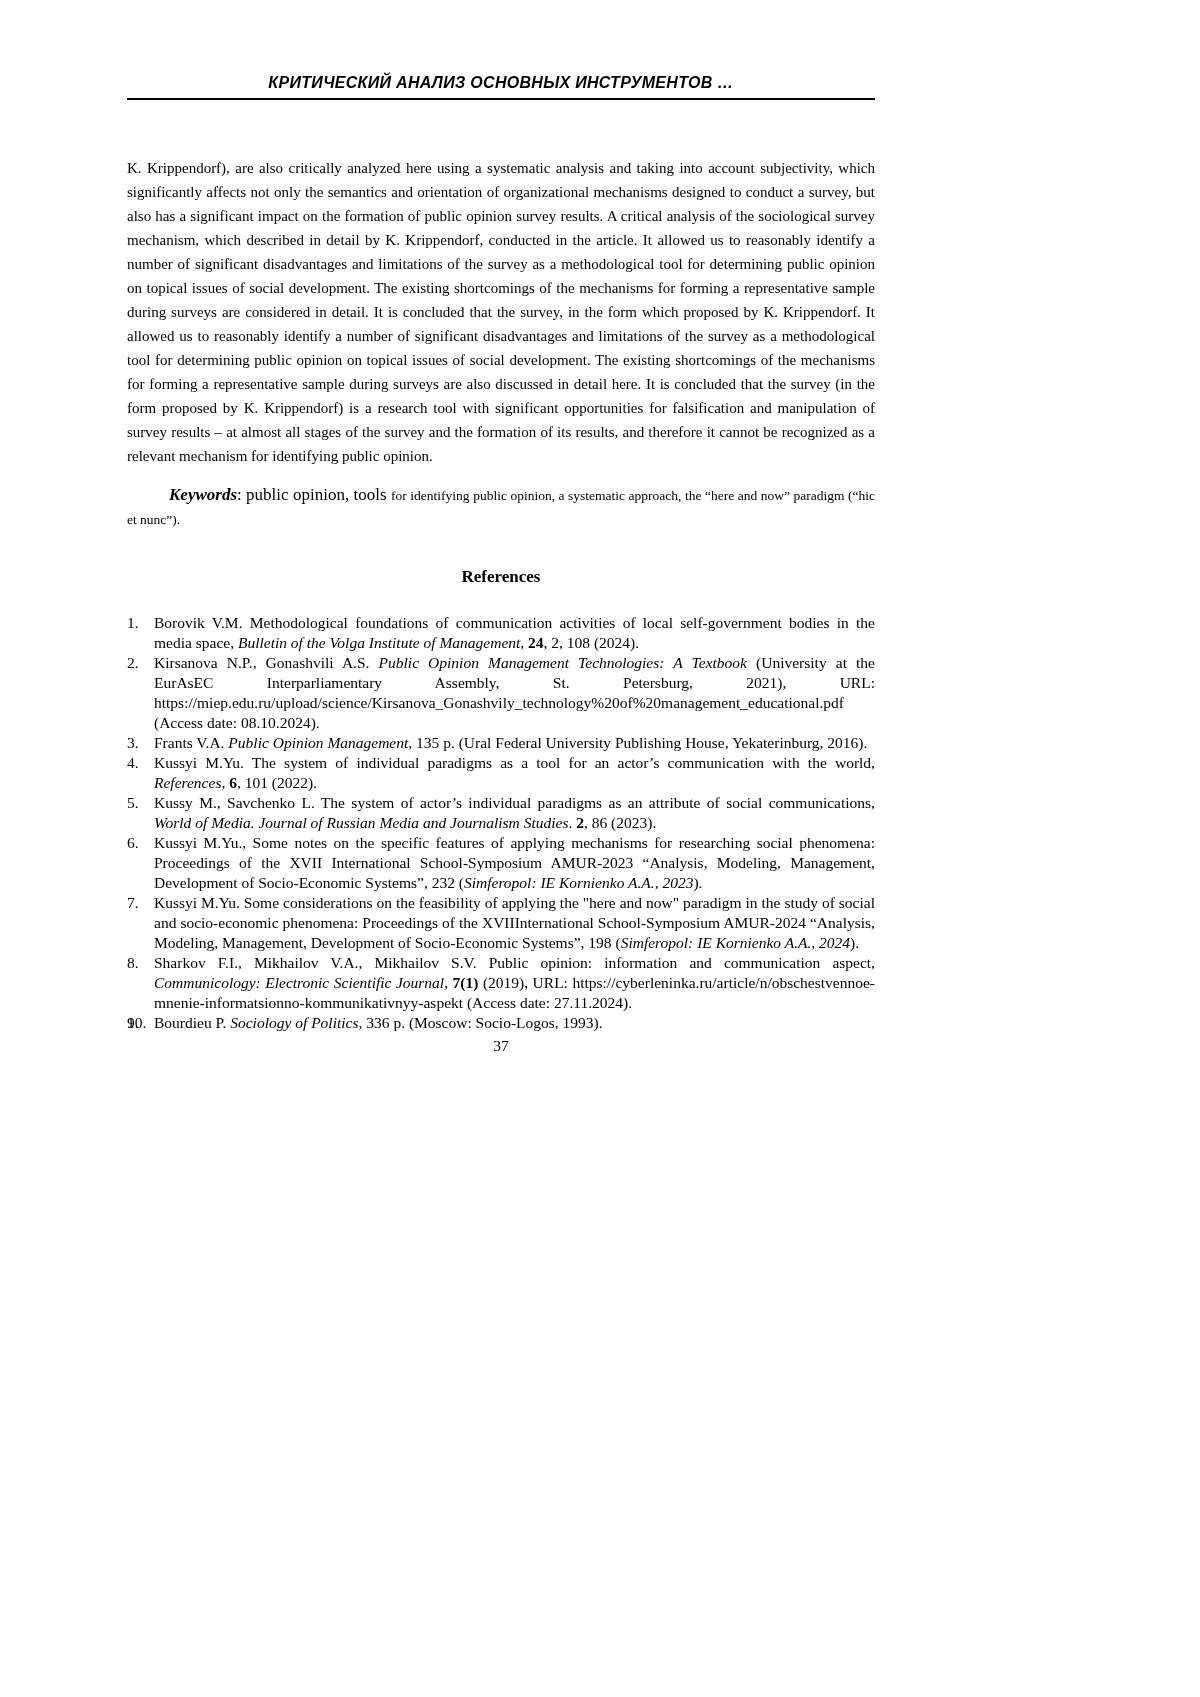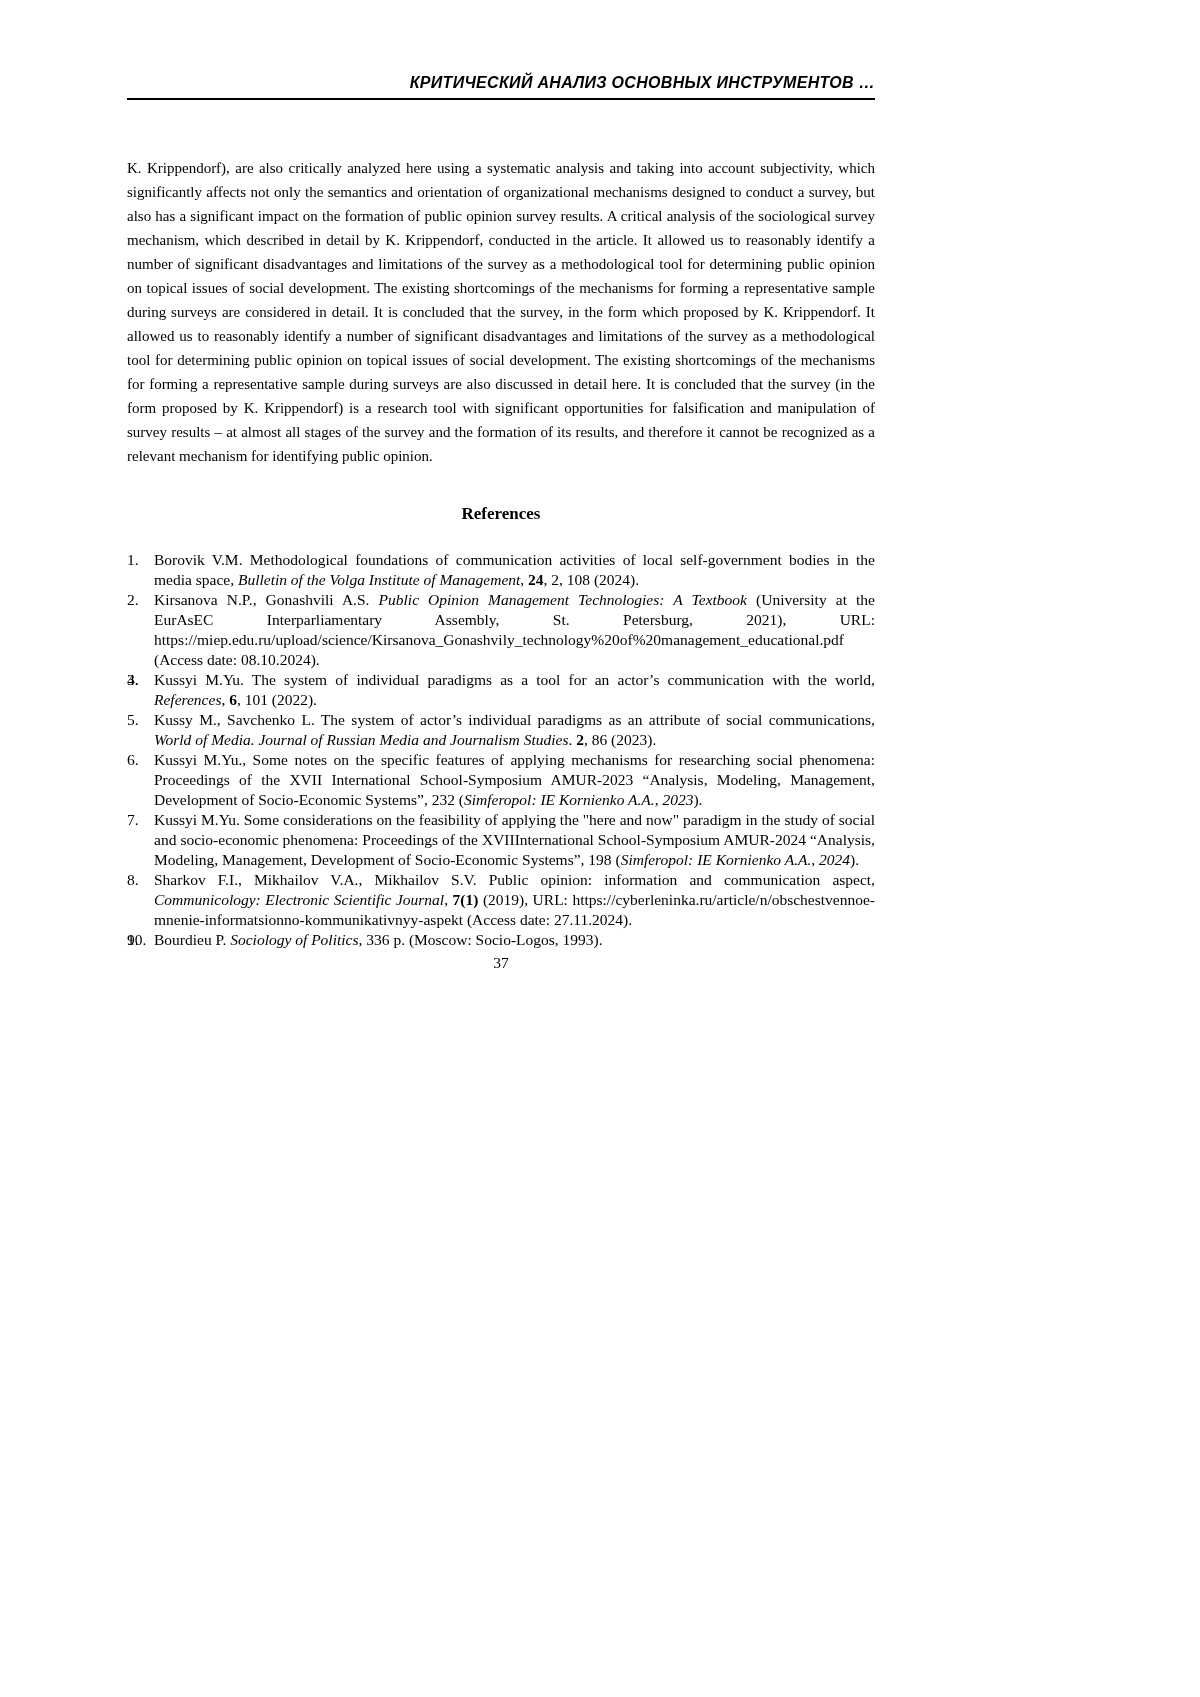--- a/index.html
+++ b/index.html
@@ -4,21 +4,21 @@
 <title>Journal Page 37</title>
 <style>
   *{box-sizing:border-box;}
   html,body{margin:0;padding:0;}
   body{
     width:1200px;height:1697px;background:#ffffff;color:#000000;
     font-family:"Liberation Serif", serif;position:relative;overflow:hidden;
   }
   .content{position:absolute;left:127px;top:0;width:748px;}
   .running-header{
-    padding-top:74px;padding-bottom:6px;border-bottom:2px solid #000;text-align:right;
+    padding-top:74px;padding-bottom:6px;border-bottom:2px solid #000;text-align:center;
   }
   .running-title{
     font-family:"Liberation Sans", sans-serif;font-weight:700;font-style:italic;
     font-size:16px;letter-spacing:0.3px;
   }
   .abstract{
     margin:56px 0 15px 0;font-size:15px;line-height:24px;text-align:justify;
   }
   .keywords{
     margin:2px 0 0 0;font-size:17px;line-height:23px;text-align:justify;text-indent:42px;
@@ -45,27 +45,28 @@
 <body>
 
 <div class="content">
 
   <header class="running-header">
     <div class="running-title">КРИТИЧЕСКИЙ АНАЛИЗ ОСНОВНЫХ ИНСТРУМЕНТОВ …</div>
   </header>
 
   <p class="abstract">K. Krippendorf), are also critically analyzed here using a systematic analysis and taking into account subjectivity, which significantly affects not only the semantics and orientation of organizational mechanisms designed to conduct a survey, but also has a significant impact on the formation of public opinion survey results. A critical analysis of the sociological survey mechanism, which described in detail by K. Krippendorf, conducted in the article. It allowed us to reasonably identify a number of significant disadvantages and limitations of the survey as a methodological tool for determining public opinion on topical issues of social development. The existing shortcomings of the mechanisms for forming a representative sample during surveys are considered in detail. It is concluded that the survey, in the form which proposed by K. Krippendorf. It allowed us to reasonably identify a number of significant disadvantages and limitations of the survey as a methodological tool for determining public opinion on topical issues of social development. The existing shortcomings of the mechanisms for forming a representative sample during surveys are also discussed in detail here. It is concluded that the survey (in the form proposed by K. Krippendorf) is a research tool with significant opportunities for falsification and manipulation of survey results – at almost all stages of the survey and the formation of its results, and therefore it cannot be recognized as a relevant mechanism for identifying public opinion.</p>
 
+  <p class="keywords"><span class="kw-label">Keywords</span><span class="kw-lead">: public opinion, tools </span><span class="kw-rest">for identifying public opinion, a systematic approach, the “here and now” paradigm (“hic et nunc”).</span></p>
 
   <h2 class="refs-heading">References</h2>
 
   <ol class="refs">
       <li><span class="ref-num">1.</span><span class="ref-body"><span>Borovik V.M. Methodological foundations of communication activities of local self-government bodies in the media space, </span><span class="seg-italic">Bulletin of the Volga Institute of Management</span><span>, </span><span class="seg-bold">24</span><span>, 2, 108 (2024).</span></span></li>
       <li><span class="ref-num">2.</span><span class="ref-body"><span>Kirsanova N.P., Gonashvili A.S. </span><span class="seg-italic">Public Opinion Management Technologies: A Textbook</span><span> (University at the EurAsEC Interparliamentary Assembly, St. Petersburg, 2021), URL: https://miep.edu.ru/upload/science/Kirsanova_Gonashvily_technology%20of%20management_educational.pdf (Access date: 08.10.2024).</span></span></li>
-      <li><span class="ref-num">3.</span></li>
+      <li><span class="ref-num">3.</span><span class="ref-body"><span>Frants V.A. </span><span class="seg-italic">Public Opinion Management,</span><span> 135 p. (Ural Federal University Publishing House, Yekaterinburg, 2016).</span></span></li>
       <li><span class="ref-num">4.</span><span class="ref-body"><span>Kussyi M.Yu. The system of individual paradigms as a tool for an actor’s communication with the world, </span><span class="seg-italic">References</span><span>, </span><span class="seg-bold">6</span><span>, 101 (2022).</span></span></li>
       <li><span class="ref-num">5.</span><span class="ref-body"><span>Kussy M., Savchenko L. The system of actor’s individual paradigms as an attribute of social communications, </span><span class="seg-italic">World of Media. Journal of Russian Media and Journalism Studies</span><span>. </span><span class="seg-bold">2</span><span>, 86 (2023).</span></span></li>
       <li><span class="ref-num">6.</span><span class="ref-body"><span>Kussyi M.Yu., Some notes on the specific features of applying mechanisms for researching social phenomena: Proceedings of the XVII International School-Symposium AMUR-2023 “Analysis, Modeling, Management, Development of Socio-Economic Systems”, 232 (</span><span class="seg-italic">Simferopol: IE Kornienko A.A., 2023</span><span>).</span></span></li>
       <li><span class="ref-num">7.</span><span class="ref-body"><span>Kussyi M.Yu. Some considerations on the feasibility of applying the "here and now" paradigm in the study of social and socio-economic phenomena: Proceedings of the XVIIInternational School-Symposium AMUR-2024 “Analysis, Modeling, Management, Development of Socio-Economic Systems”, 198 (</span><span class="seg-italic">Simferopol: IE Kornienko A.A., 2024</span><span>).</span></span></li>
       <li><span class="ref-num">8.</span><span class="ref-body"><span>Sharkov F.I., Mikhailov V.A., Mikhailov S.V. Public opinion: information and communication aspect, </span><span class="seg-italic">Communicology: Electronic Scientific Journal</span><span>, </span><span class="seg-bold">7(1)</span><span> (2019), URL: https://cyberleninka.ru/article/n/obschestvennoe-mnenie-informatsionno-kommunikativnyy-aspekt (Access date: 27.11.2024).</span></span></li>
       <li><span class="ref-num">9.</span></li>
       <li><span class="ref-num">10.</span><span class="ref-body"><span>Bourdieu P. </span><span class="seg-italic">Sociology of Politics</span><span>, 336 p. (Moscow: Socio-Logos, 1993).</span></span></li>
     </ol>
 
   <div class="page-number">37</div>

